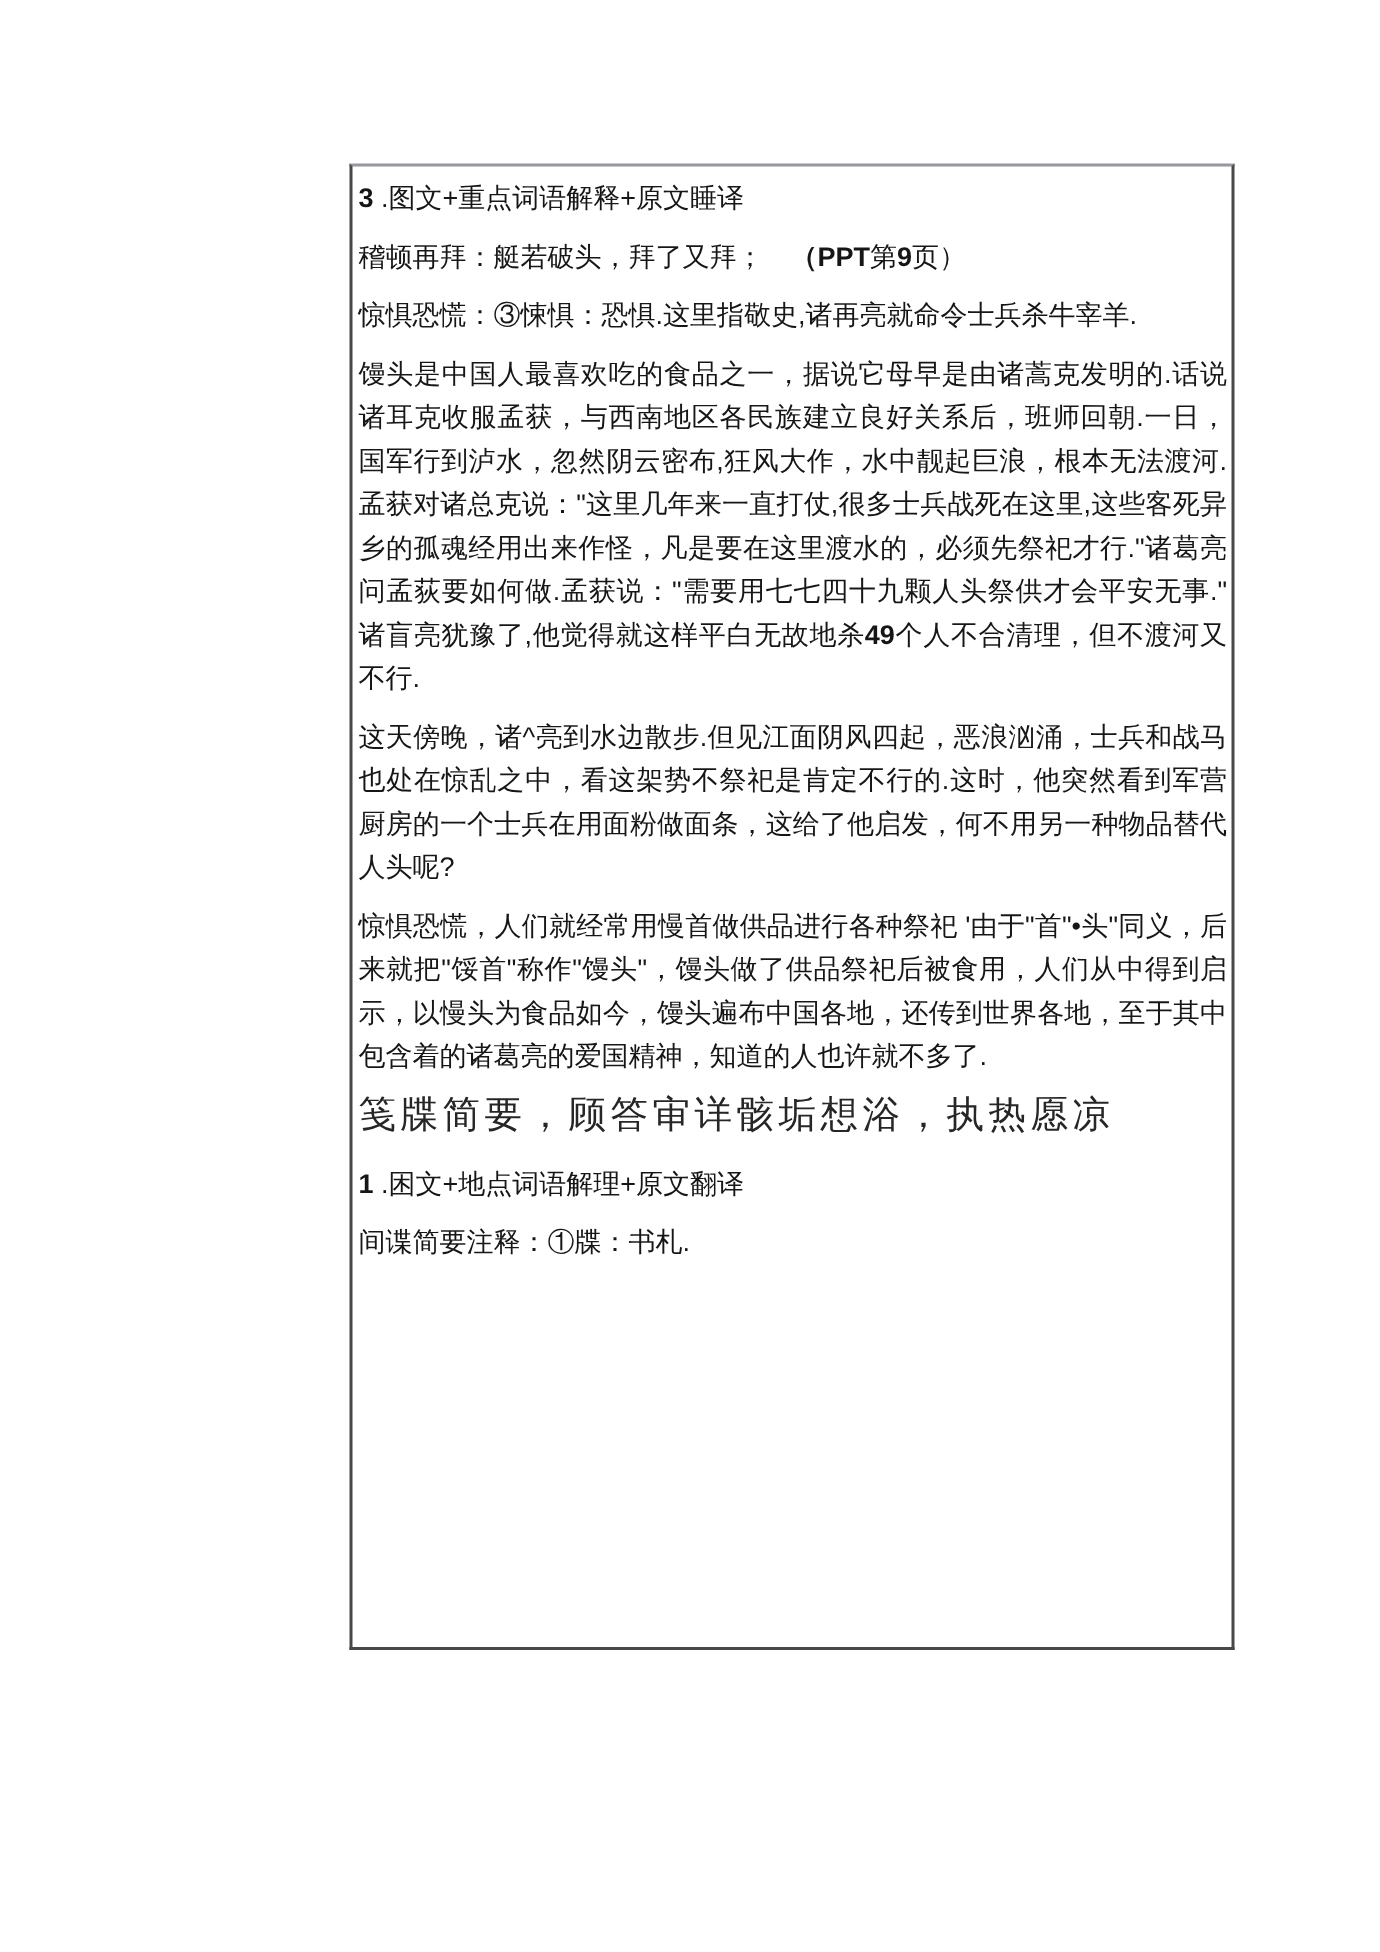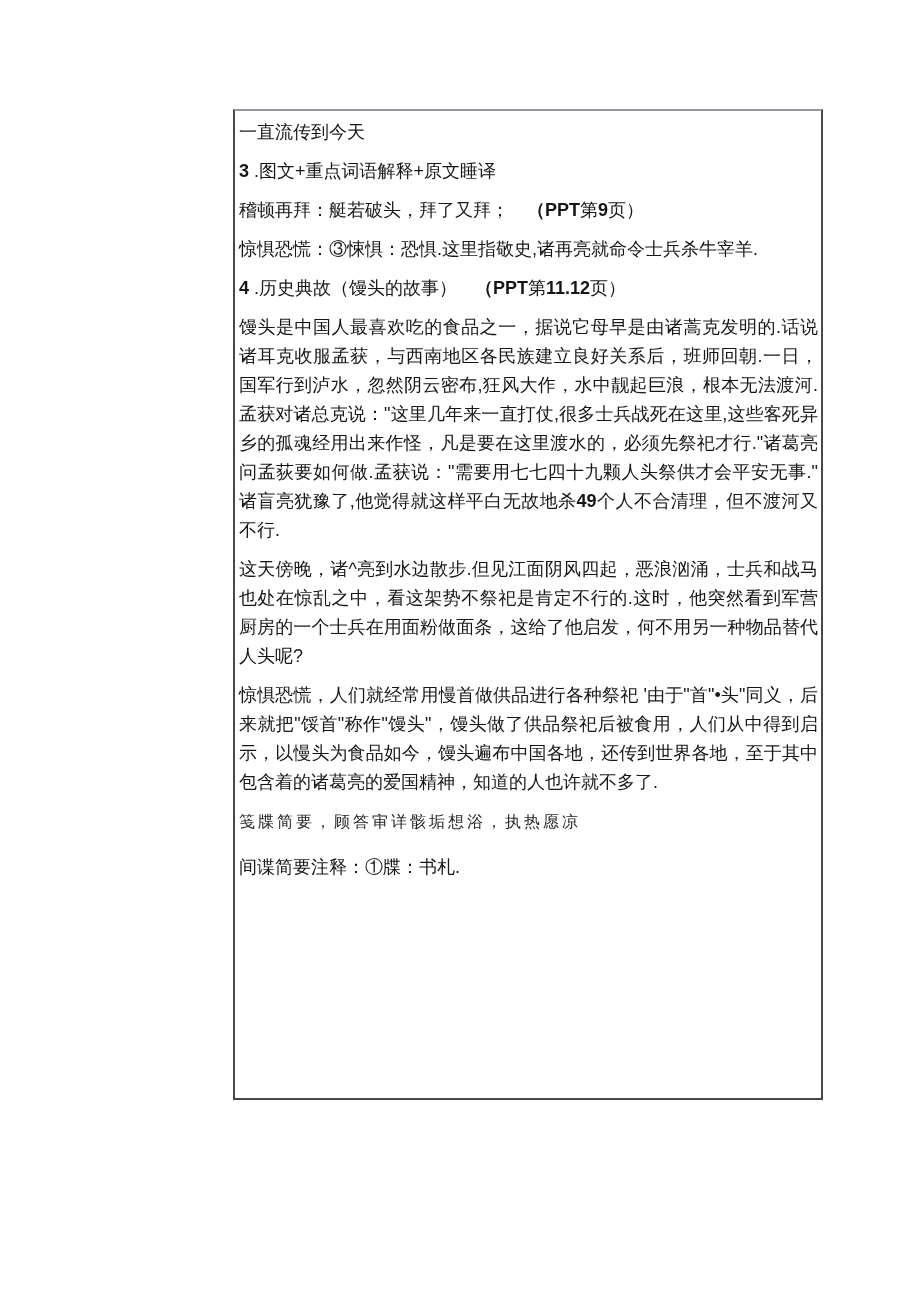--- a/index.html
+++ b/index.html
@@ -26,41 +26,40 @@
     font-size:18px;
     line-height:29px;
     color:#161616;
     text-align:justify;
     text-justify:inter-ideograph;
     word-break:break-all;
   }
   .heading{
     font-family:"Liberation Serif",serif;
     font-weight:400;
-    font-size:16px;
+    font-size:25px;
     letter-spacing:3px;
     color:#262626;
     margin:6px 0 16px 0;
     line-height:30px;
     word-break:break-all;
   }
   .bold{font-weight:bold;}
   .highlight{background:#fff400;padding:0 1px;}
 </style>
 </head>
 <body>
 
 <div class="page">
   <div class="doc-table">
     <div>
-        <p class="para"><span>一直流传到今天</span></p>
         <p class="para"><span class="bold">3 </span><span>.图文+重点词语解释+原文睡译</span></p>
         <p class="para"><span>稽顿再拜：艇若破头，拜了又拜；　</span><span class="bold">（PPT</span><span>第</span><span class="bold">9</span><span>页）</span></p>
         <p class="para"><span>惊惧恐慌：③悚惧：恐惧.这里指敬史,诸再亮就命令士兵杀牛宰羊.</span></p>
-        <p class="para"><span class="bold">4 </span><span>.历史典故（馒头的故事）　</span><span class="bold">（PPT</span><span>第</span><span class="bold">11.12</span><span>页）</span></p>
         <p class="para"><span>馒头是中国人最喜欢吃的食品之一，据说它母早是由诸蒿克发明的.话说诸耳克收服孟获，与西南地区各民族建立良好关系后，班师回朝.一日，国军行到泸水，忽然阴云密布,狂风大作，水中靓起巨浪，根本无法渡河.孟获对诸总克说："这里几年来一直打仗,很多士兵战死在这里,这些客死异乡的孤魂经用出来作怪，凡是要在这里渡水的，必须先祭祀才行."诸葛亮问孟荻要如何做.孟获说："需要用七七四十九颗人头祭供才会平安无事." 诸盲亮犹豫了,他觉得就这样平白无故地杀</span><span class="bold">49</span><span>个人不合清理，但不渡河又不行.</span></p>
         <p class="para"><span>这天傍晚，诸^亮到水边散步.但见江面阴风四起，恶浪汹涌，士兵和战马也处在惊乱之中，看这架势不祭祀是肯定不行的.这时，他突然看到军营厨房的一个士兵在用面粉做面条，这给了他启发，何不用另一种物品替代人头呢?</span></p>
         <p class="para"><span>惊惧恐慌，人们就经常用慢首做供品进行各种祭祀 '由于"首"•头"同义，后来就把"馁首"称作"馒头"，馒头做了供品祭祀后被食用，人们从中得到启示，以慢头为食品如今，馒头遍布中国各地，还传到世界各地，至于其中包含着的诸葛亮的爱国精神，知道的人也许就不多了.</span></p>
         <h2 class="heading"><span>笺牒简要，顾答审详骸垢想浴，执热愿凉</span></h2>
+        <p class="para"><span class="bold">1 </span><span>.困文+地点词语解理+原文翻译</span></p>
         <p class="para"><span>间谍简要注释：①牒：书札.</span></p>
       </div>
   </div>
 </div>
 
 </body></html>

